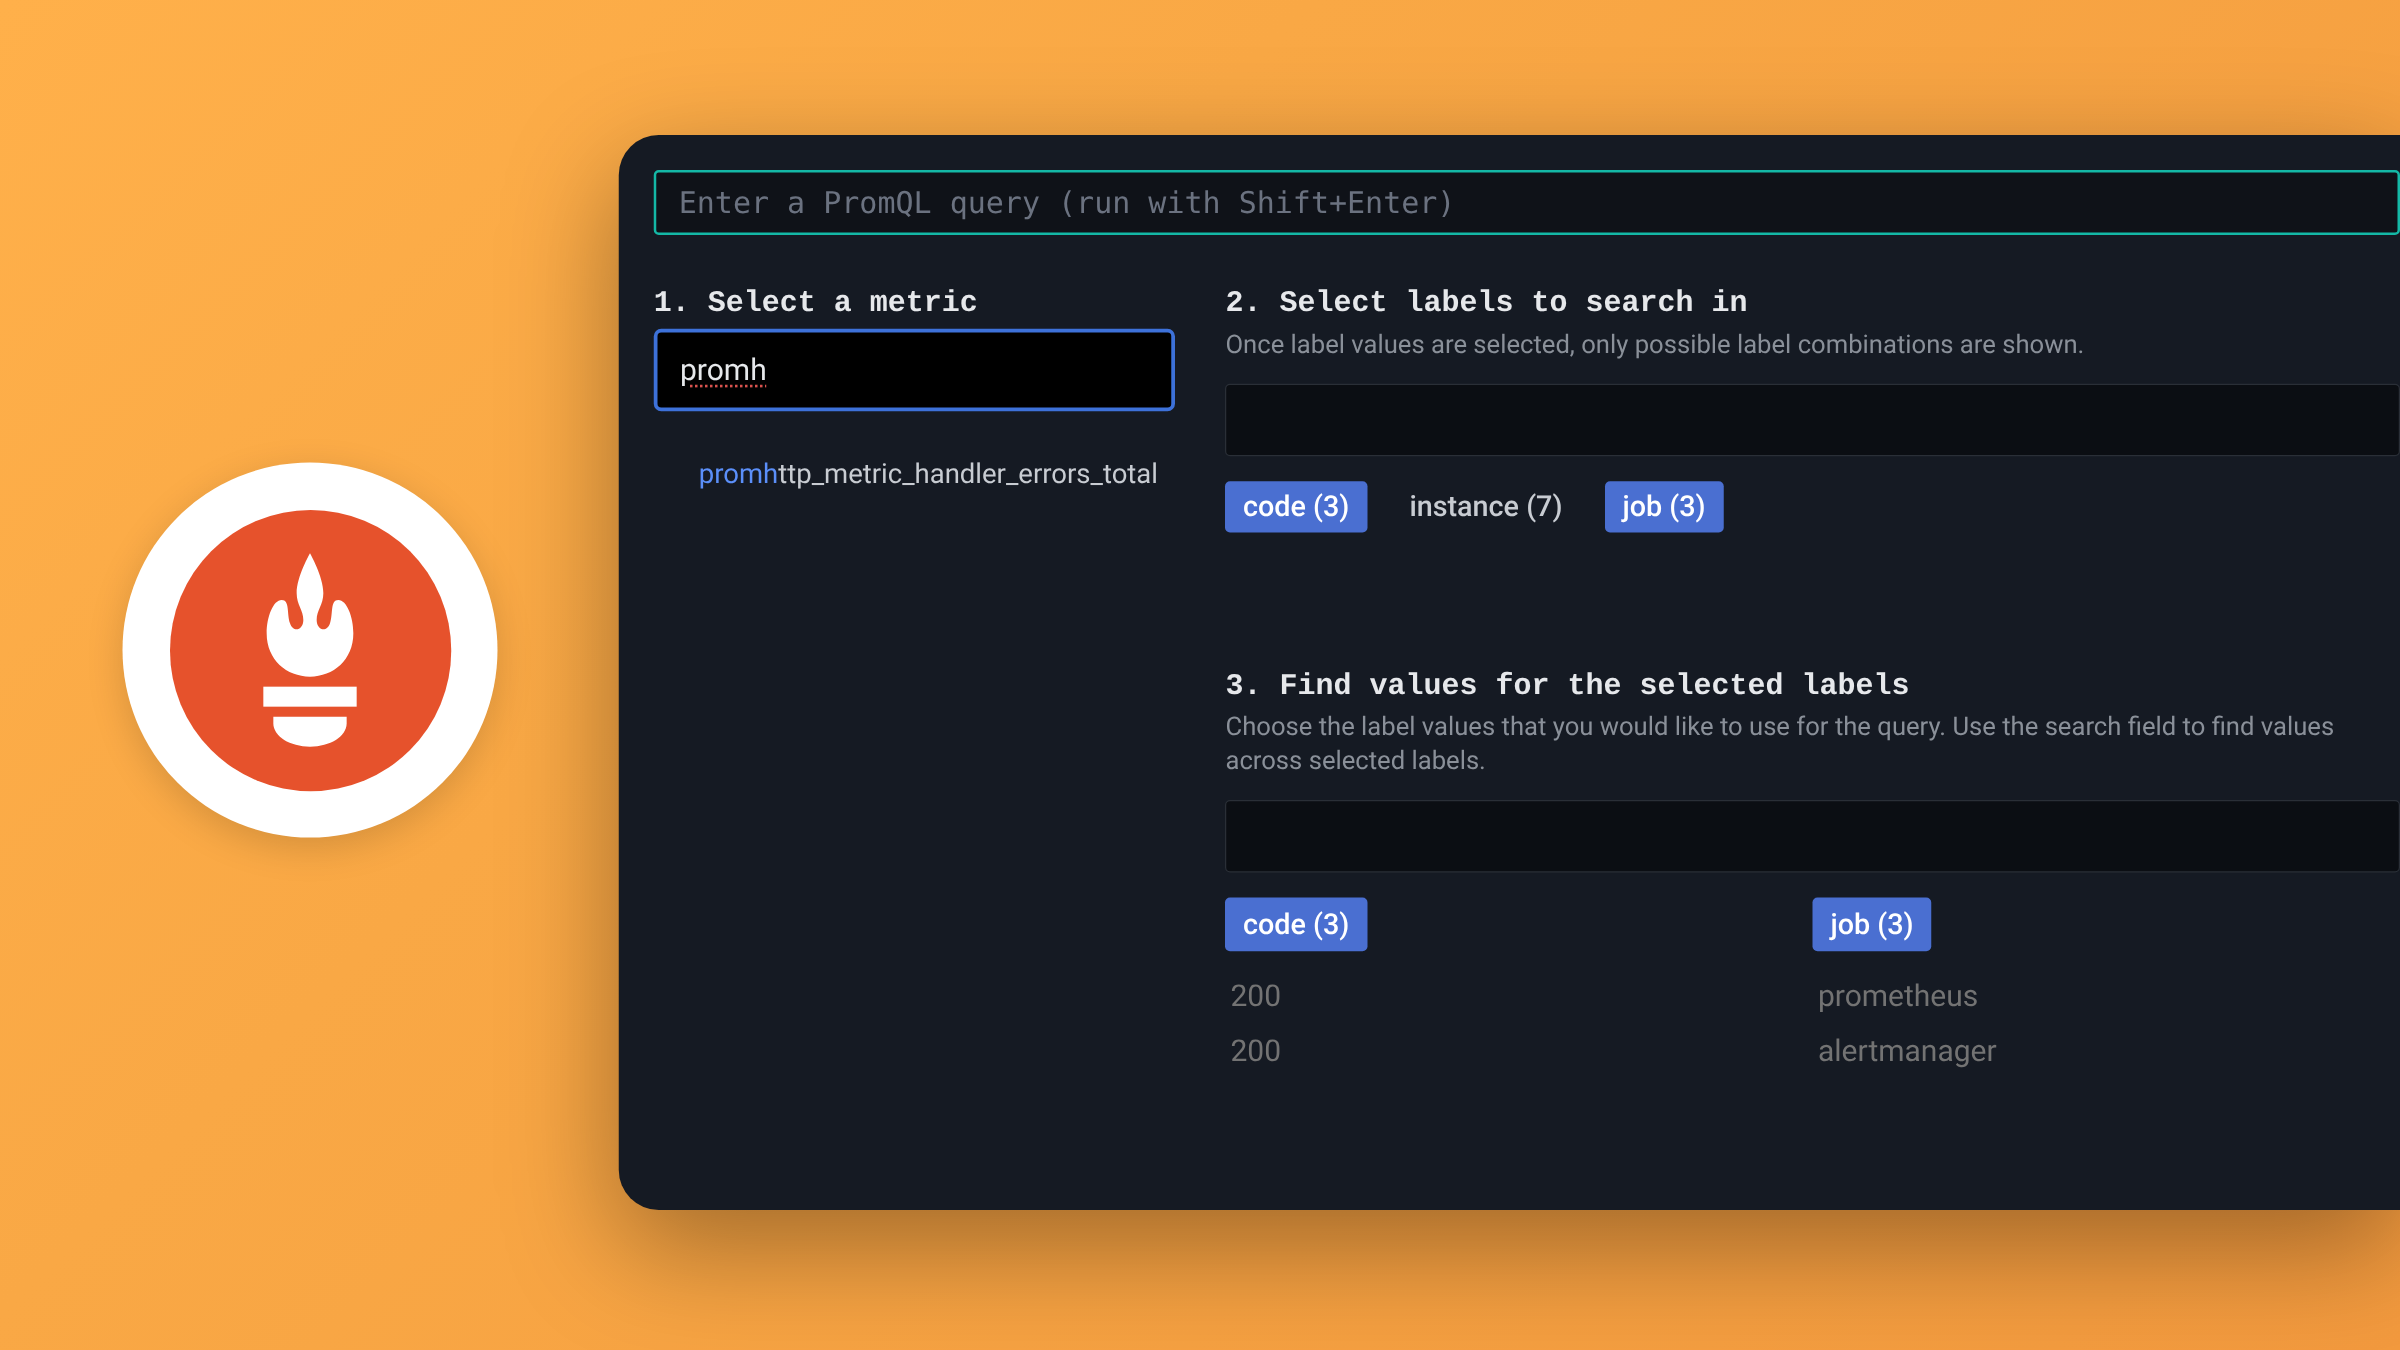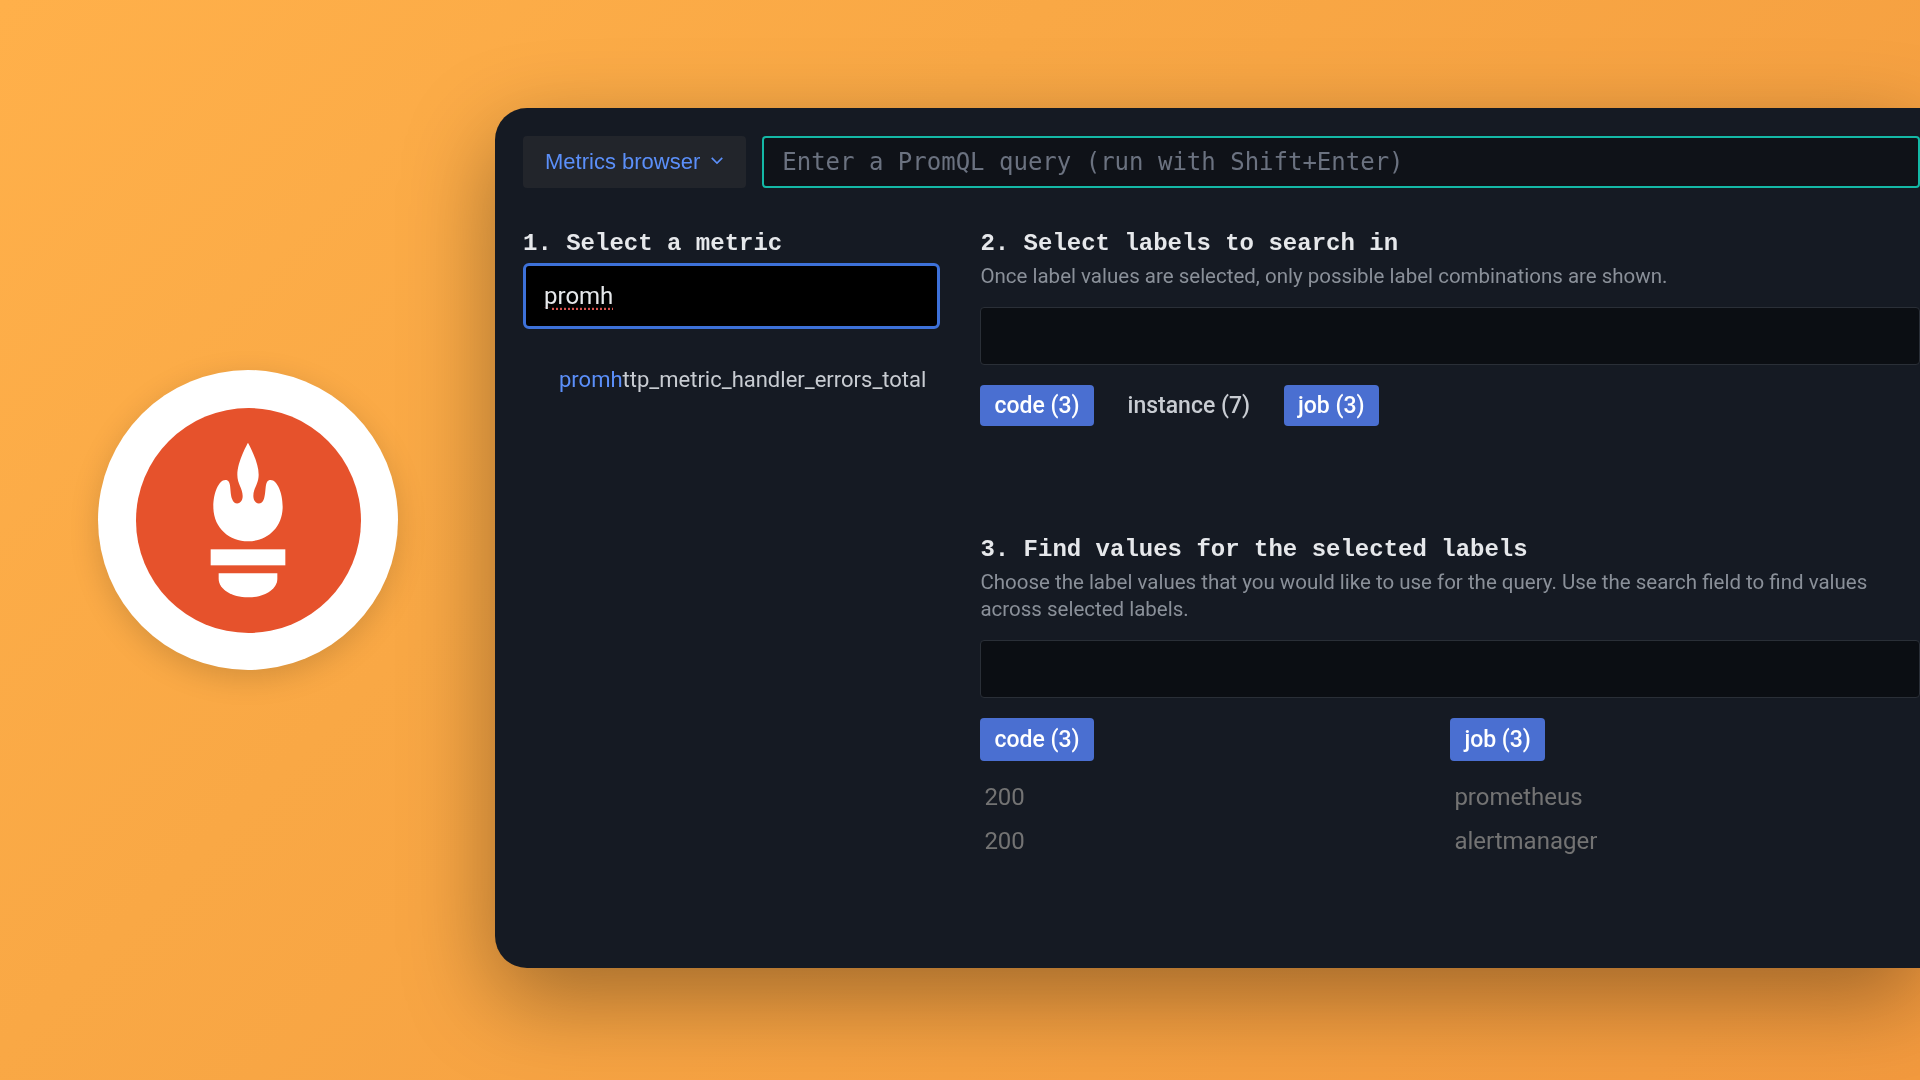--- a/index.html
+++ b/index.html
@@ -193,26 +193,20 @@
       <path fill="#fff" d="M50 2 C50 2 42 16 42 26 C42 33 46 36 46 42 C46 48 40 50 38 44 C36 38 38 30 33 30 C28 30 24 40 24 50 C24 66 36 76 50 76 C64 76 76 66 76 50 C76 40 72 30 67 30 C62 30 64 38 62 44 C60 50 54 48 54 42 C54 36 58 33 58 26 C58 16 50 2 50 2 Z"></path>
       <rect fill="#fff" x="22" y="82" width="56" height="12"></rect>
       <path fill="#fff" d="M28 100 L72 100 L72 104 C72 112 62 118 50 118 C38 118 28 112 28 104 Z"></path>
     </svg>
   </div>
 </div>
 
 <div class="panel">
 
   <div class="topbar">
-    <button class="metrics-btn">
-      <span>Metrics browser</span>
-      <svg viewBox="0 0 12 12">
-          <path d="M1 3 L6 8 L11 3 L10 2 L6 6 L2 2 Z"></path>
-        </svg>
-    </button>
     <input class="query-input" type="text" placeholder="Enter a PromQL query (run with Shift+Enter)" style="">
   </div>
 
   <div class="columns">
 
     <div class="col-left">
       <div class="step-title">1. Select a metric</div>
       <input class="metric-search" type="text" value="promh" style="">
       <div class="suggest-list">
         <span class="suggest-row"><span class="suggest-item">

